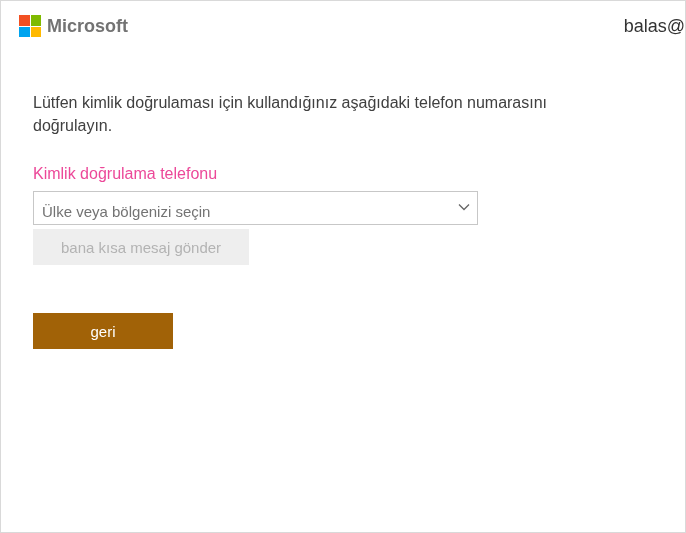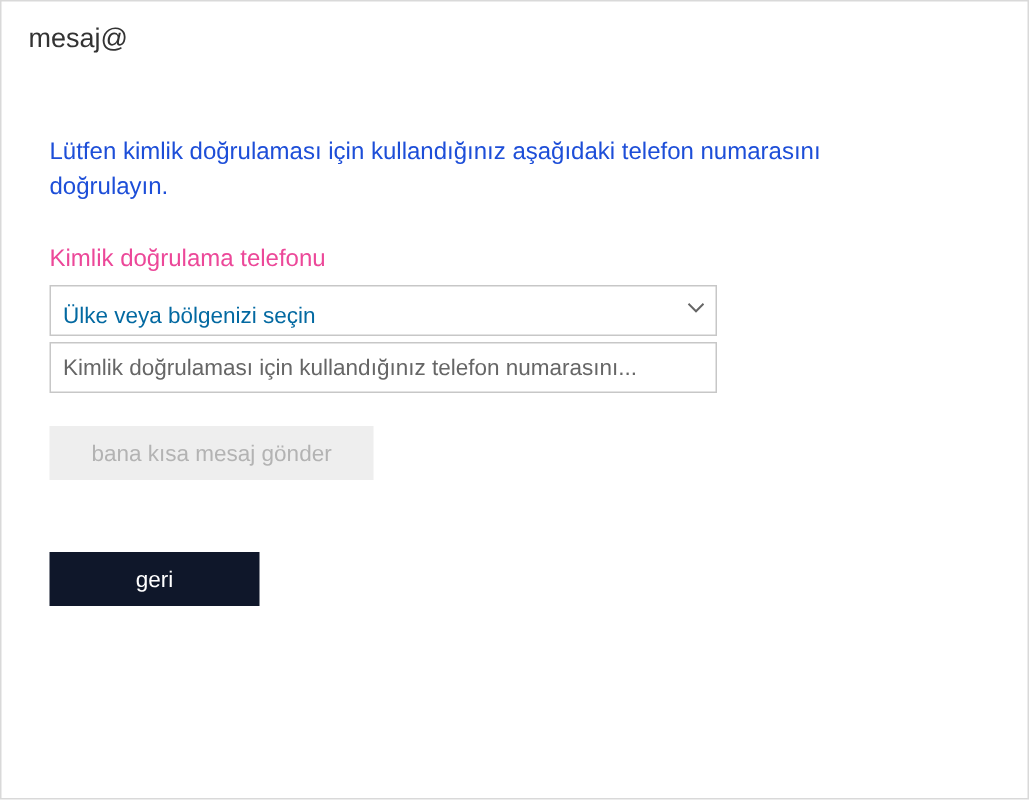--- a/index.html
+++ b/index.html
@@ -53,42 +53,42 @@
       padding: 40px 32px 0 32px;
     }
     .page-title {
       font-size: 34px;
       font-weight: 300;
       color: #404040;
       margin-bottom: 30px;
     }
     .instruction {
       font-size: 16px;
-      color: #1d4ed8;
+      color: #404040;
       line-height: 1.45;
       margin-bottom: 28px;
       max-width: 520px;
     }
     .label {
       font-size: 16px;
       color: #ec4899;
       margin-bottom: 8px;
     }
     .select-wrap {
       position: relative;
       width: 445px;
       margin-bottom: 4px;
     }
     .select-input {
       width: 100%;
       height: 34px;
       border: 1px solid #c7c7c7;
       background: #ffffff;
       font-size: 15px;
-      color: #0369a1;
+      color: #737373;
       padding: 6px 30px 0 8px;
       appearance: none;
       -webkit-appearance: none;
       font-family: inherit;
       cursor: pointer;
     }
     .select-caret {
       position: absolute;
       right: 8px;
       top: 50%;
@@ -122,53 +122,61 @@
       cursor: pointer;
       min-width: 120px;
       text-align: right;
     }
     .btn-disabled {
       background: #eeeeee;
       color: #b3b3b3;
       cursor: not-allowed;
     }
     .btn-primary {
-      background: #0f172a;
+      background: #a16207;
       color: #ffffff;
       min-width: 140px;
     }
     .actions {
       margin-top: 48px;
     }
   </style>
 </head>
 <body>
 
 <div class="header">
-  <span class="user-text">mesaj@</span>
+  <div class="brand">
+    <div class="ms-logo">
+      <div class="sq1"></div>
+      <div class="sq2"></div>
+      <div class="sq3"></div>
+      <div class="sq4"></div>
+    </div>
+    <span class="brand-text">Microsoft</span>
+  </div>
+  <span class="user-text">balas@</span>
 </div>
 
 <div class="main">
 
   <p class="instruction">Lütfen kimlik doğrulaması için kullandığınız aşağıdaki telefon numarasını doğrulayın.</p>
 
   <div class="label">Kimlik doğrulama telefonu</div>
 
   <div class="select-wrap">
     <button type="button" class="select-input" style="text-align:left;">
       <span>Ülke veya bölgenizi seçin</span>
     </button>
     <span class="select-caret">
       <svg width="12" height="12" viewBox="0 0 12 12">
           <path d="M1 3.5 L6 8.5 L11 3.5" fill="none" stroke="#666" stroke-width="1.3"></path>
         </svg>
     </span>
   </div>
 
-  <input type="text" class="text-input" placeholder="Kimlik doğrulaması için kullandığınız telefon numarasını..." style="">
 
   <div>
     <button class="btn btn-disabled" disabled="">bana kısa mesaj gönder</button>
   </div>
 
   <div class="actions">
     <button class="btn btn-primary">geri</button>
   </div>
 </div>
 

